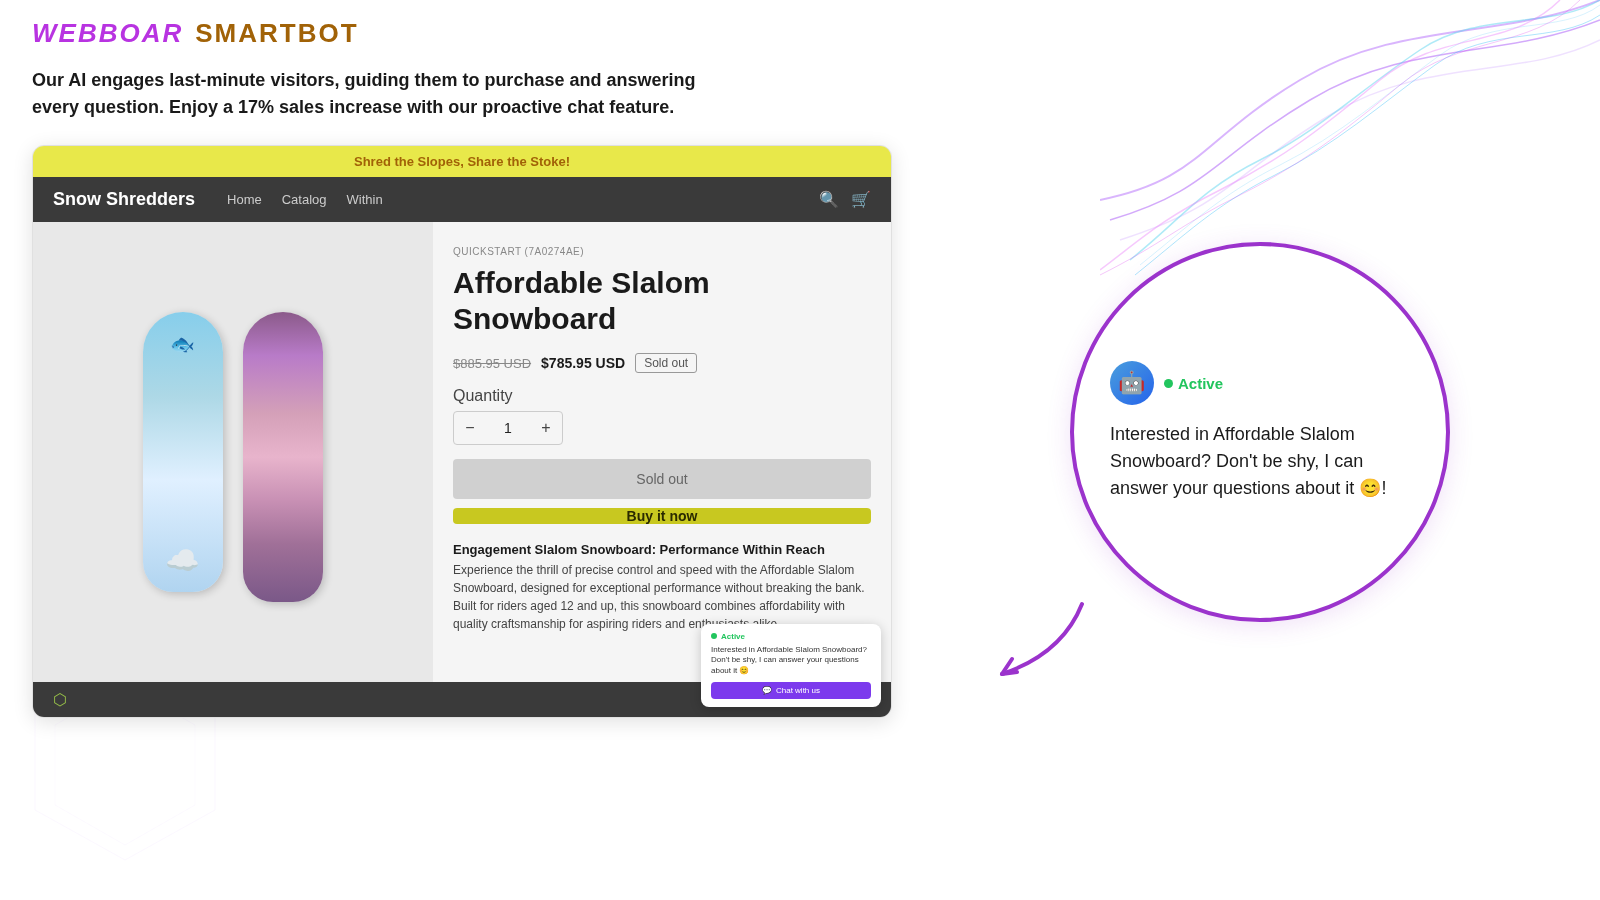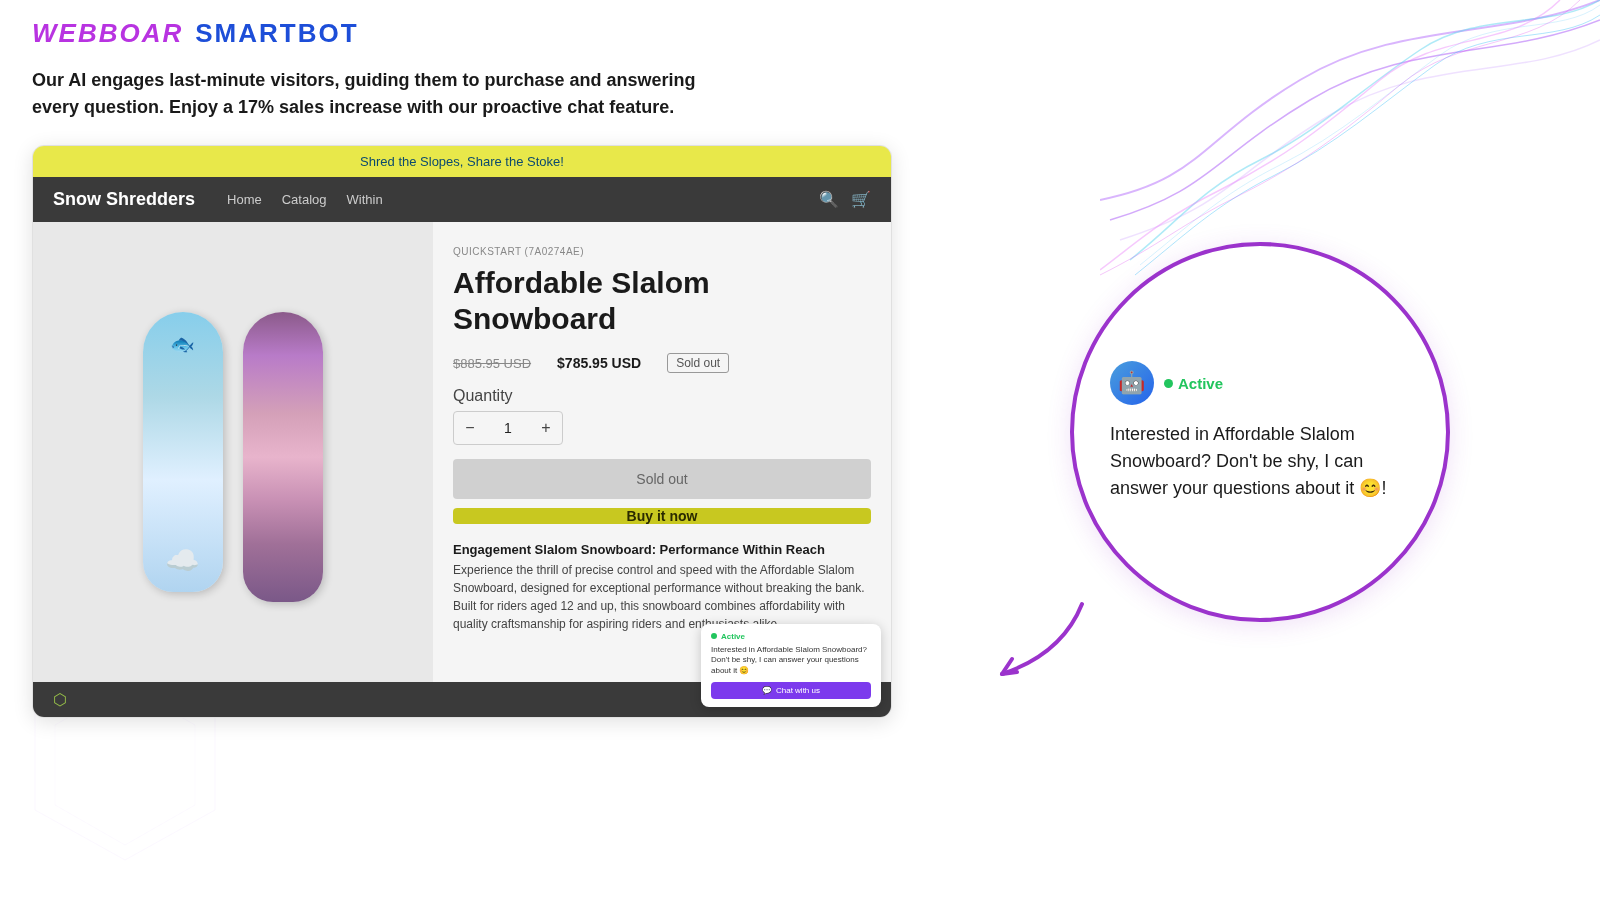--- a/index.html
+++ b/index.html
@@ -23,21 +23,21 @@
       font-size: 26px;
       font-weight: 900;
       color: #b833e1;
       letter-spacing: 2px;
       font-style: italic;
       text-transform: uppercase;
     }
     .logo-smartbot {
       font-size: 26px;
       font-weight: 900;
-      color: #1d4ed8;
+      color: #a16207;
       letter-spacing: 2px;
       text-transform: uppercase;
     }
 
     
     .hero-section {
       padding: 0 32px 24px 32px;
     }
     .hero-title {
       font-size: 44px;
@@ -86,22 +86,22 @@
       background: #f5f5f5;
       position: relative;
     }
 
     
     .store-announcement {
       background: #e8e84a;
       text-align: center;
       padding: 8px;
       font-size: 13px;
-      font-weight: 400;
-      color: #0c4a6e;
+      font-weight: 700;
+      color: #a16207;
     }
 
     
     .store-nav {
       background: #3a3a3a;
       display: flex;
       align-items: center;
       padding: 12px 20px;
       gap: 16px;
     }
@@ -193,21 +193,21 @@
     .product-title {
       font-size: 30px;
       font-weight: 900;
       color: #1a1a1a;
       line-height: 1.2;
       margin-bottom: 16px;
     }
     .price-row {
       display: flex;
       align-items: center;
-      gap: 26px;
+      gap: 10px;
       margin-bottom: 14px;
     }
     .price-original {
       font-size: 13px;
       color: #888;
       text-decoration: line-through;
     }
     .price-current {
       font-size: 14px;
       color: #1a1a1a;

